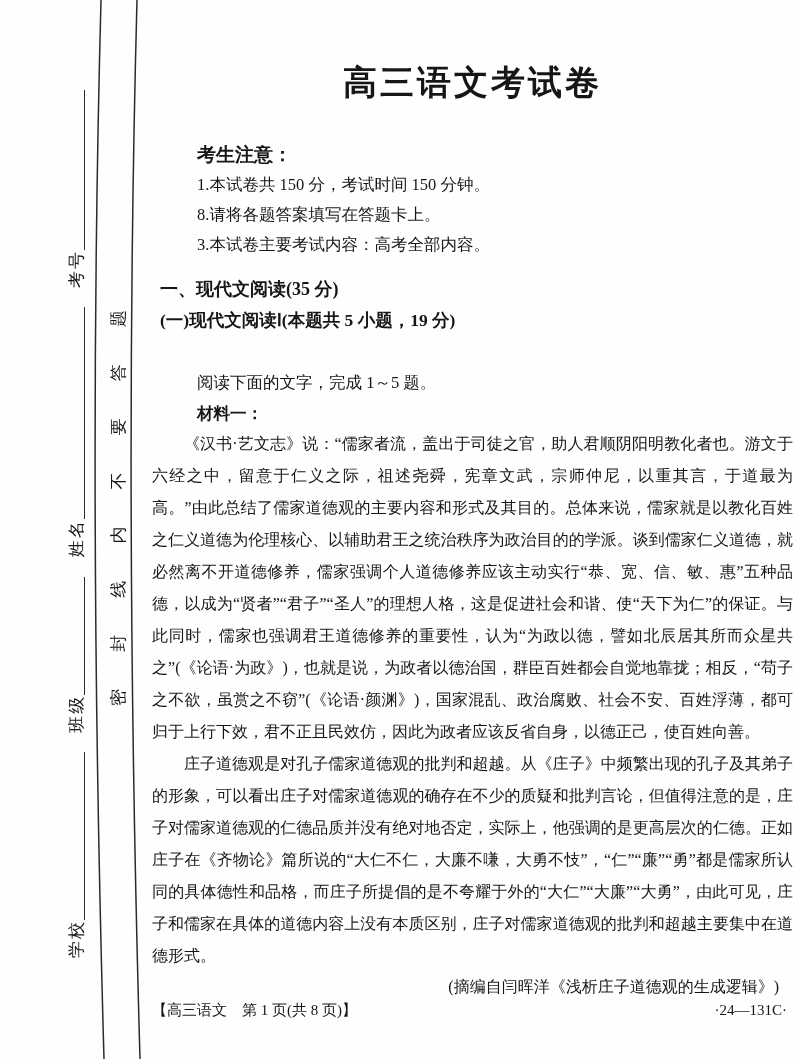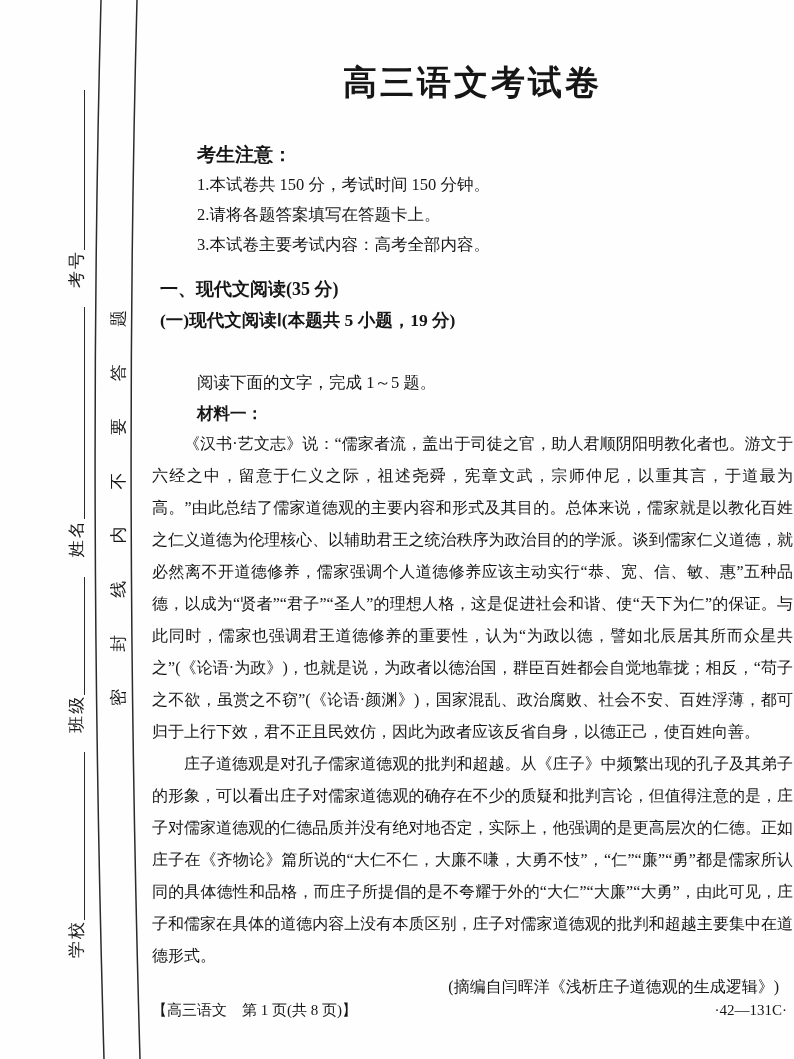--- a/index.html
+++ b/index.html
@@ -119,36 +119,36 @@
     <span>题</span>
   </div>
 
   <div class="content">
 
     <h1 class="title">高三语文考试卷</h1>
 
     <div class="notice-block">
       <div class="notice-head">考生注意：</div>
       <div class="notice-item">1.本试卷共 150 分，考试时间 150 分钟。</div>
-      <div class="notice-item">2.请将各题答案填写在答题卡上。</div>
+      <div class="notice-item">8.请将各题答案填写在答题卡上。</div>
       <div class="notice-item">3.本试卷主要考试内容：高考全部内容。</div>
     </div>
 
     <div class="sec-heading">一、现代文阅读(35 分)</div>
     <div class="subsec-heading">(一)现代文阅读Ⅰ(本题共 5 小题，19 分)</div>
     <div class="instruction">阅读下面的文字，完成 1～5 题。</div>
 
     <div class="mat-label">材料一：</div>
     <p class="body-par">《汉书·艺文志》说：“儒家者流，盖出于司徒之官，助人君顺阴阳明教化者也。游文于六经之中，留意于仁义之际，祖述尧舜，宪章文武，宗师仲尼，以重其言，于道最为高。”由此总结了儒家道德观的主要内容和形式及其目的。总体来说，儒家就是以教化百姓之仁义道德为伦理核心、以辅助君王之统治秩序为政治目的的学派。谈到儒家仁义道德，就必然离不开道德修养，儒家强调个人道德修养应该主动实行“恭、宽、信、敏、惠”五种品德，以成为“贤者”“君子”“圣人”的理想人格，这是促进社会和谐、使“天下为仁”的保证。与此同时，儒家也强调君王道德修养的重要性，认为“为政以德，譬如北辰居其所而众星共之”(《论语·为政》)，也就是说，为政者以德治国，群臣百姓都会自觉地靠拢；相反，“苟子之不欲，虽赏之不窃”(《论语·颜渊》)，国家混乱、政治腐败、社会不安、百姓浮薄，都可归于上行下效，君不正且民效仿，因此为政者应该反省自身，以德正己，使百姓向善。</p>
     <p class="body-par">庄子道德观是对孔子儒家道德观的批判和超越。从《庄子》中频繁出现的孔子及其弟子的形象，可以看出庄子对儒家道德观的确存在不少的质疑和批判言论，但值得注意的是，庄子对儒家道德观的仁德品质并没有绝对地否定，实际上，他强调的是更高层次的仁德。正如庄子在《齐物论》篇所说的“大仁不仁，大廉不嗛，大勇不忮”，“仁”“廉”“勇”都是儒家所认同的具体德性和品格，而庄子所提倡的是不夸耀于外的“大仁”“大廉”“大勇”，由此可见，庄子和儒家在具体的道德内容上没有本质区别，庄子对儒家道德观的批判和超越主要集中在道德形式。</p>
     <div class="attribution">(摘编自闫晖洋《浅析庄子道德观的生成逻辑》)</div>
 
     <div class="mat-label">材料二：</div>
     <p class="body-par">“义”的最一般含义是适宜、合理、正当，“义者宜也”。朱熹在《中庸章句》中指出：“宜者，分别事理，各有所宜也。”他也把义视为“天理之所宜”，与“人情之所欲”的“利”相对而言。在将仁德视为“心之德，爱之理”的基础上，朱熹把义界说为“心之制，事之宜”，义既是人们心理的一种价值宰制与自我规约，又是行为适宜与合理的一种标准或尺度。义的本质属性和基本要求就是</p>
 
   </div>
 
   <div class="footer">
     <span class="footer-center">【高三语文　第 1 页(共 8 页)】</span>
-    <span class="footer-code">·42—131C·</span>
+    <span class="footer-code">·24—131C·</span>
   </div>
 
 </div>
 
 </body></html>

